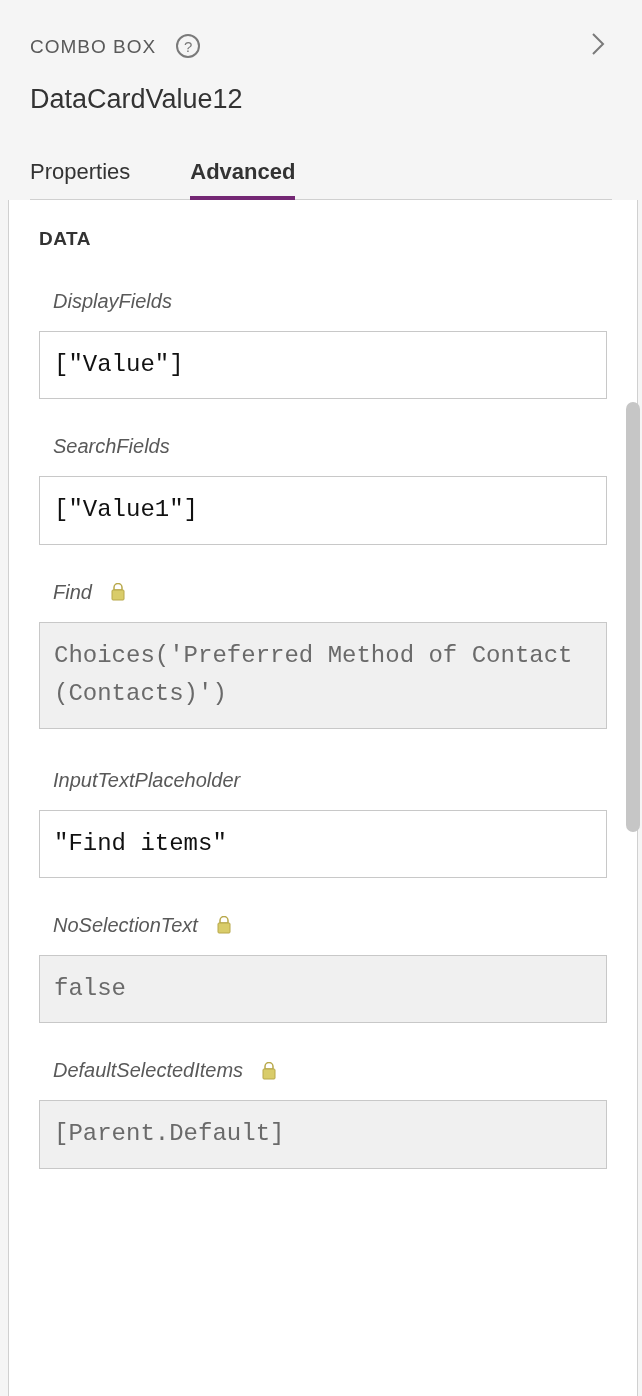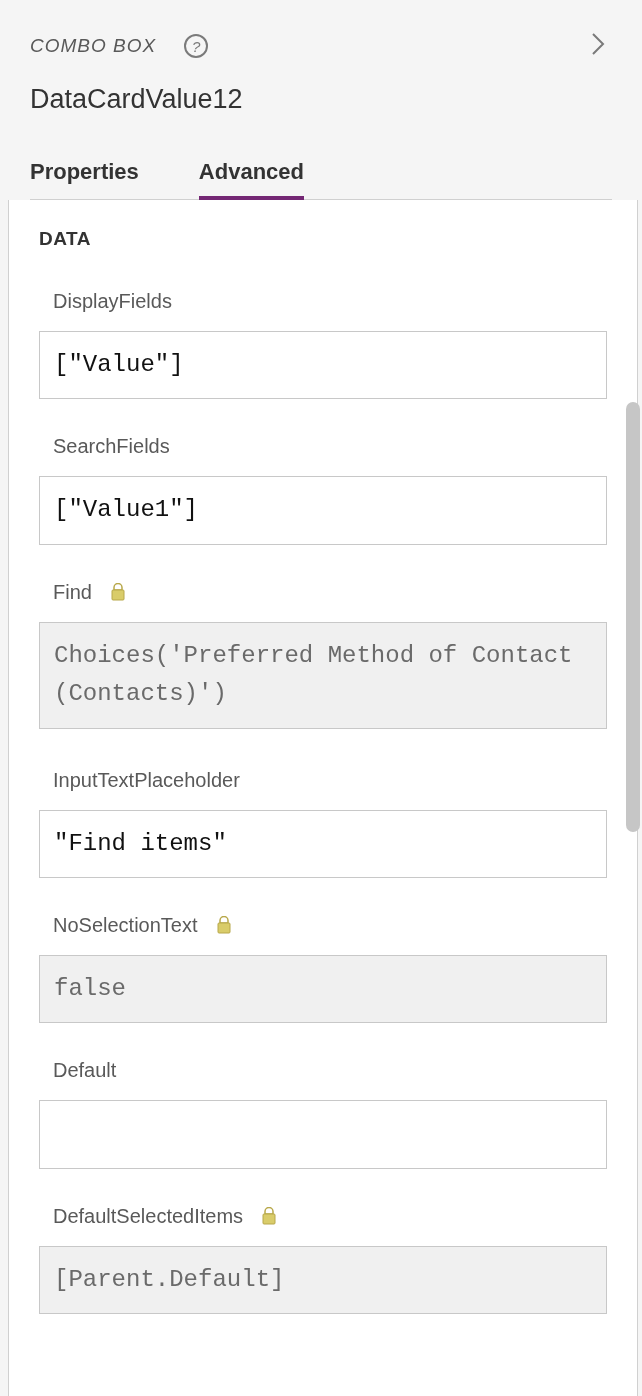--- a/index.html
+++ b/index.html
@@ -20,23 +20,22 @@
       background: #f5f5f5;
     }
     .type-row {
       display: flex;
       align-items: center;
       justify-content: space-between;
       margin-bottom: 18px;
     }
     .type-left {
       display: flex;
-      align-items: center;
-      gap: 28px;
-      font-style: italic;
+      align-items: flex-end;
+      gap: 20px;
     }
     .type-label {
       font-size: 19px;
       color: #595959;
       letter-spacing: 1px;
     }
     .help-icon {
       width: 24px;
       height: 24px;
       border: 2px solid #7a7a7a;
@@ -65,21 +64,20 @@
       display: flex;
       gap: 60px;
       border-bottom: 1px solid #d0d0d0;
     }
     .tab {
       font-size: 22px;
       padding-bottom: 14px;
       cursor: pointer;
       color: #333;
       position: relative;
-      font-weight: bold;
     }
     .tab.active {
       font-weight: 600;
     }
     .tab.active::after {
       content: "";
       position: absolute;
       bottom: -1px;
       left: 0;
       right: 0;
@@ -107,20 +105,21 @@
     }
     .property {
       margin-bottom: 36px;
     }
     .property-label-row {
       display: flex;
       align-items: center;
       gap: 18px;
       margin-bottom: 18px;
       padding-left: 14px;
+      font-style: italic;
     }
     .property-label {
       font-size: 20px;
       color: #595959;
     }
     .lock-icon {
       display: inline-flex;
     }
     .lock-icon svg {
       width: 16px;
@@ -223,26 +222,20 @@
         <span class="lock-icon">
           <svg viewBox="0 0 16 18">
               <path d="M4 7 V4.5 a4 4 0 0 1 8 0 V7 Z" fill="none" stroke="#b8a84a" stroke-width="1.5"></path>
               <rect x="2" y="7" width="12" height="10" rx="1" fill="#d9cc6a" stroke="#b8a84a" stroke-width="1"></rect>
             </svg>
         </span>
       </div>
       <input class="property-input locked" type="text" readonly="" value="false" style="">
     </div>
 
-    <div class="property">
-      <div class="property-label-row">
-        <span class="property-label">Default</span>
-      </div>
-      <input class="property-input" type="text" value="" style="">
-    </div>
 
     <div class="property">
       <div class="property-label-row">
         <span class="property-label">DefaultSelectedItems</span>
         <span class="lock-icon">
           <svg viewBox="0 0 16 18">
               <path d="M4 7 V4.5 a4 4 0 0 1 8 0 V7 Z" fill="none" stroke="#b8a84a" stroke-width="1.5"></path>
               <rect x="2" y="7" width="12" height="10" rx="1" fill="#d9cc6a" stroke="#b8a84a" stroke-width="1"></rect>
             </svg>
         </span>

